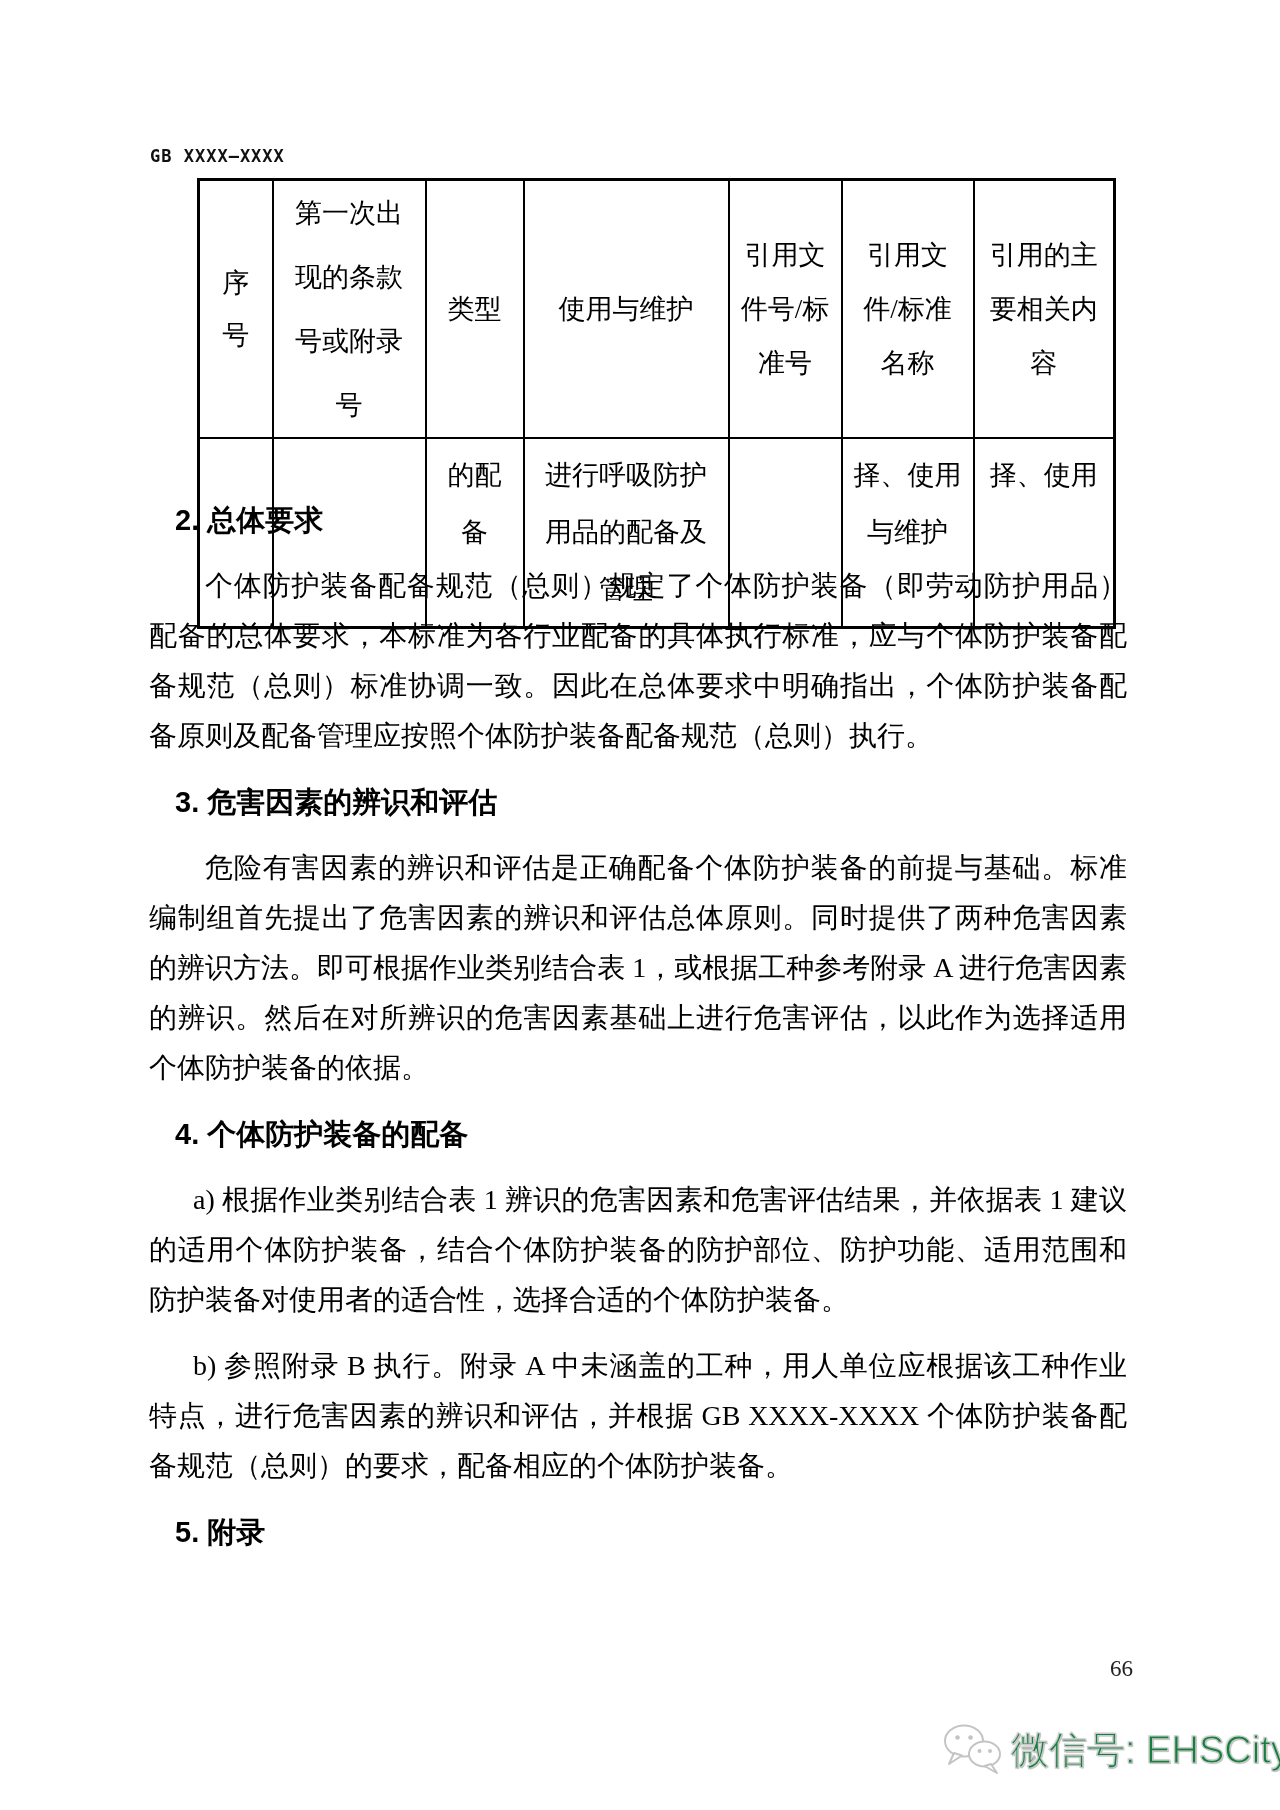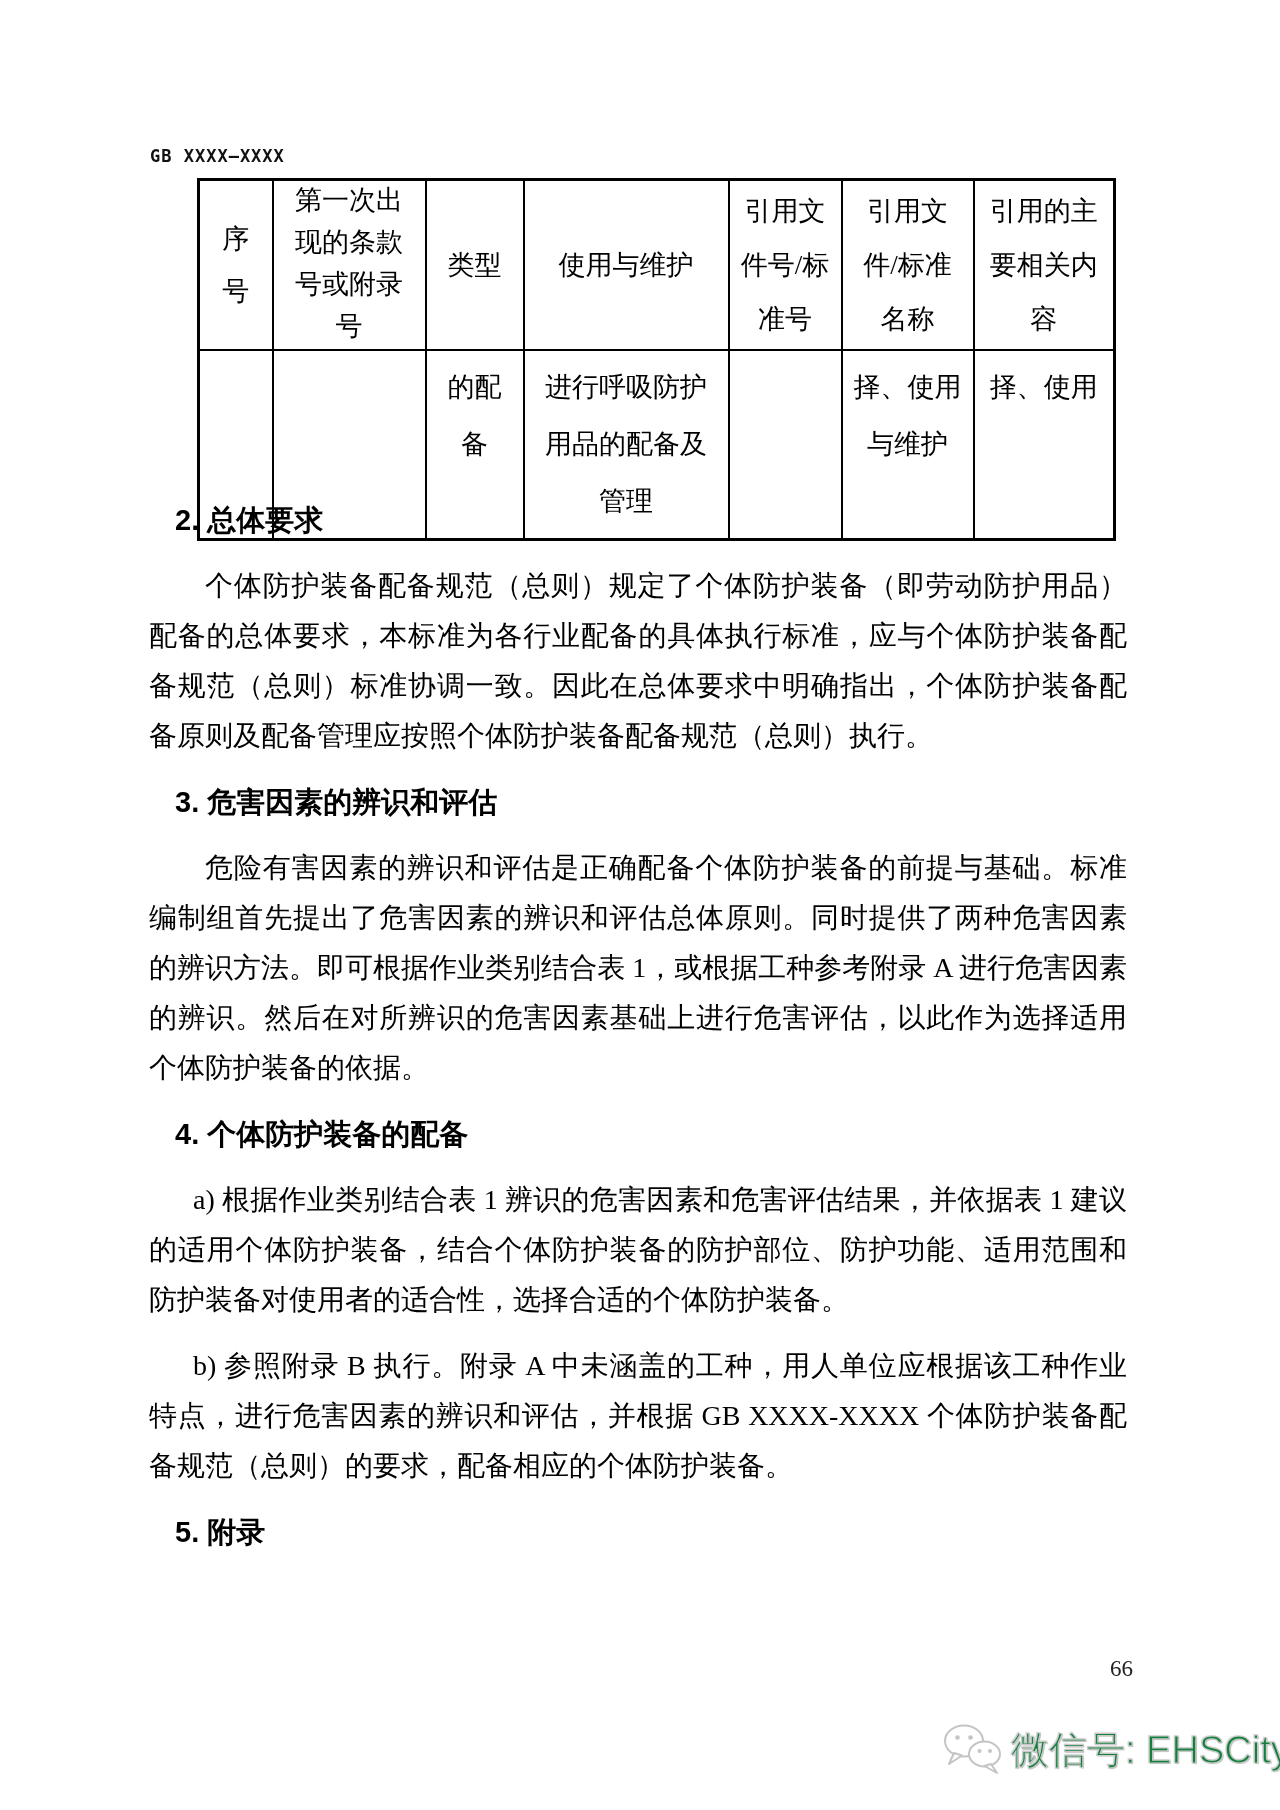--- a/index.html
+++ b/index.html
@@ -38,21 +38,21 @@
     font-weight:normal;
     text-align:center;
     overflow:hidden;
     word-break:break-all;
   }
   table.ref-table{border:3px solid var(--border-color);}
   table.ref-table tr.header-row{height:148px;}
   table.ref-table tr.body-row{height:156px;}
   table.ref-table th{vertical-align:middle;line-height:54px;padding:0 8px;}
   table.ref-table th.c1{padding:0 14px;line-height:52px;}
-  table.ref-table th.c2{line-height:42px;padding:0 12px;font-family:Liberation Mono, monospace;}
+  table.ref-table th.c2{line-height:64px;padding:0 12px;}
   table.ref-table td{vertical-align:top;line-height:57px;padding:8px 8px 8px 8px;}
 
   
   .content{
     position:absolute;left:133px;top:488px;width:1010px;
     font-size:28px;line-height:50px;
     text-align:justify;
   }
   .content h2{
     font-family:"Liberation Sans","DejaVu Sans",sans-serif;

